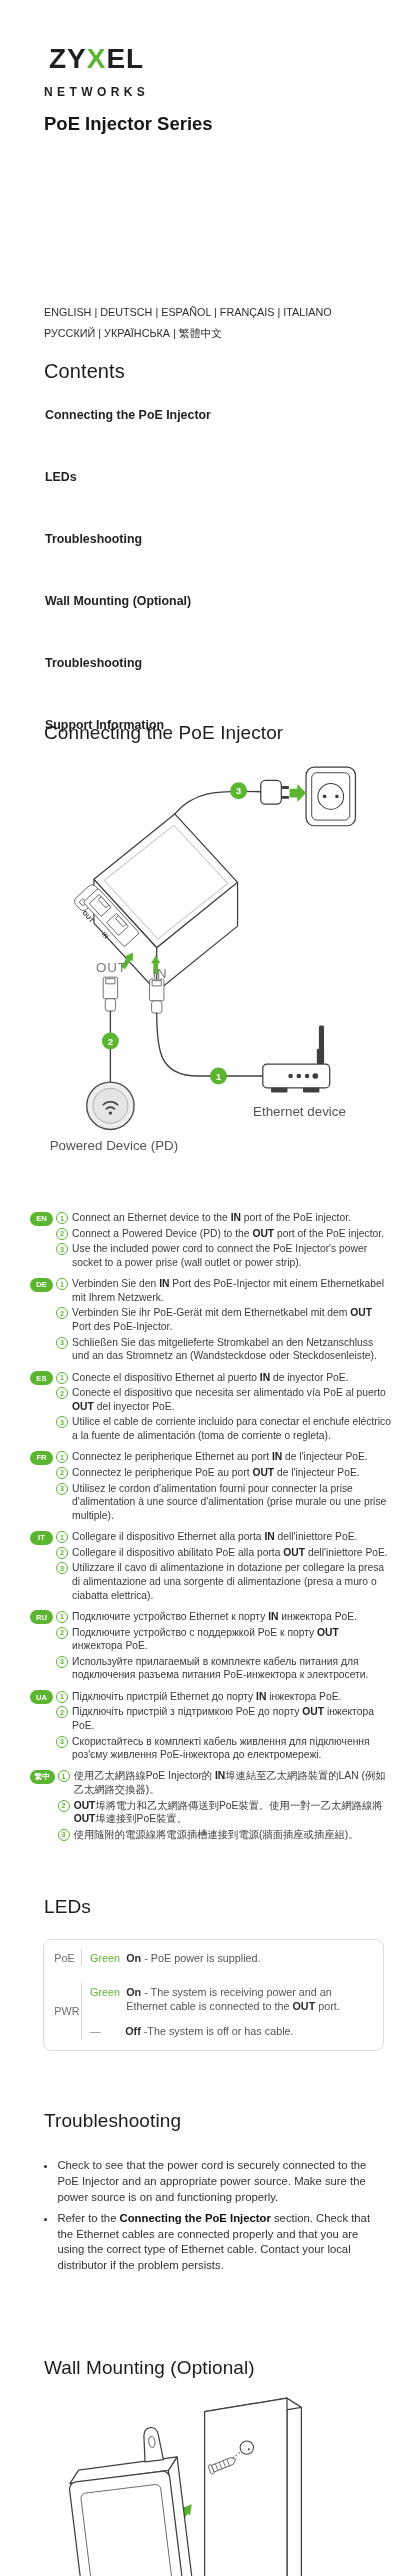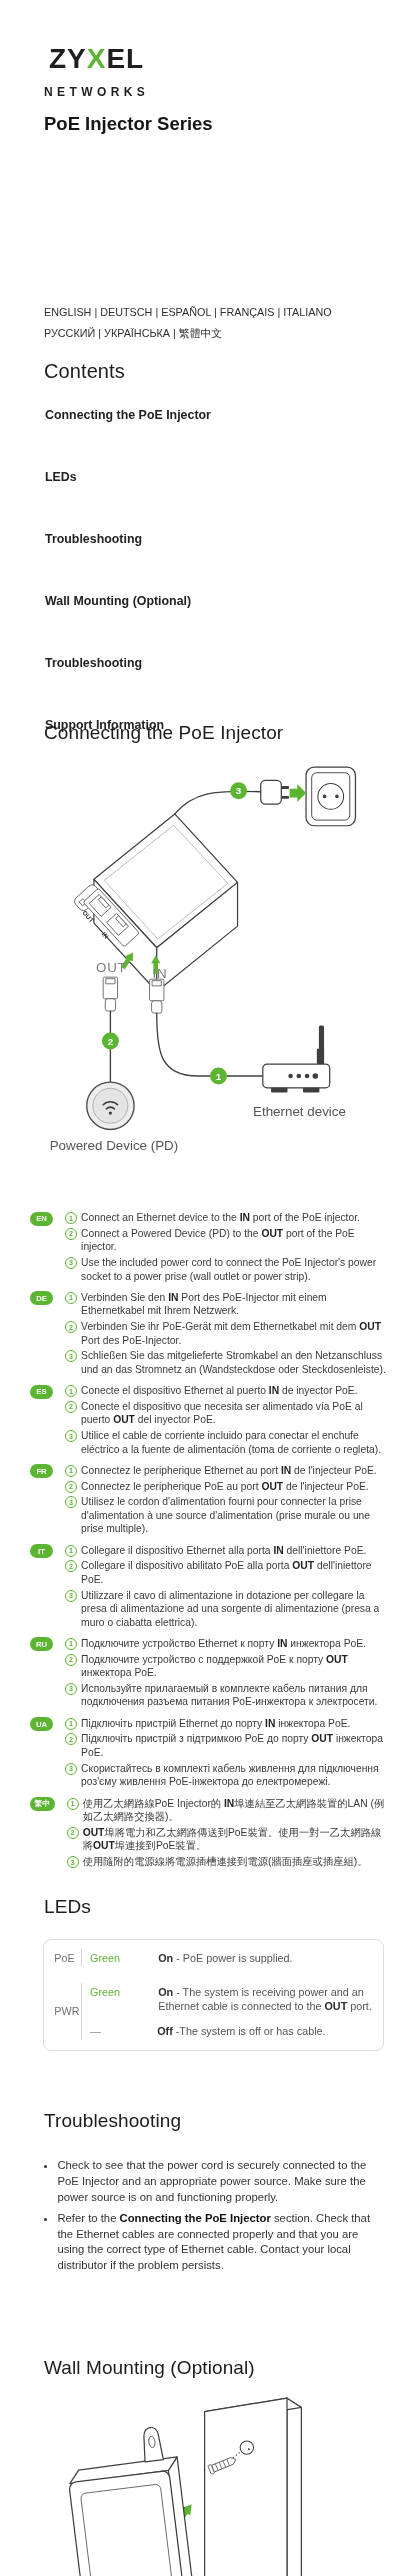--- a/index.html
+++ b/index.html
@@ -38,40 +38,40 @@
   .d-caption{fill:#555;font-size:26px;}
   .d-portlabel{fill:#333;font-size:12px;font-weight:700;letter-spacing:.5px;}
   .d-dim{fill:#4a4a4a;font-size:19px;}
   .d-dimline{stroke:#6d6d6d;stroke-width:1.4;}
   .d-note{fill:#8f8f8f;font-size:23px;}
   .d-unit{fill:#8f8f8f;font-size:18px;}
   .d-box{fill:#fff;stroke:#c8c8c8;stroke-width:2;}
   .d-part{fill:#fff;stroke:#555;stroke-width:1.6;stroke-linejoin:round;}
 
   .s-instructions{left:30px;top:1211px;width:361px;}
-  .lang-row{display:flex;gap:12px;margin-bottom:7.7px;align-items:flex-start;}
+  .lang-row{display:flex;gap:3px;margin-bottom:7.7px;align-items:flex-start;}
   .lang-badge{min-width:23px;height:14px;padding:0 4.6px;border-radius:7.7px;background:var(--green);
     color:#fff;font-weight:700;font-size:7.7px;display:inline-flex;align-items:center;justify-content:center;flex:none;margin-top:0.5px;}
   .steps{display:flex;flex-direction:column;gap:2.1px;flex:1;}
   .step{display:flex;align-items:flex-start;}
   .step-num{width:12px;height:12px;border:0.9px solid var(--green);border-radius:50%;color:var(--green);
     font-size:7.2px;font-weight:600;display:inline-flex;align-items:center;justify-content:center;margin-right:4.1px;margin-top:1px;flex:none;}
   .step-text{font-size:10.3px;line-height:1.32;color:#3a3a3a;}
   .step-text b{color:#222;}
 
   .s-leds-h{left:44px;top:1896px;}
   .s-ledtable{left:43px;top:1939px;width:341px;border:1px solid #dcdcdc;border-radius:8.2px;padding:1px 0;background:#fff;}
   .led-row{display:flex;padding:7.7px 0 8.8px;}
   .led-label{width:37px;padding-left:10.3px;font-size:10.8px;color:#6f6f6f;display:flex;align-items:center;flex:none;}
   .led-vsep{width:0.8px;background:#d4d4d4;align-self:stretch;flex:none;}
   .led-states{flex:1;display:flex;flex-direction:column;gap:10.3px;padding:2.1px 8.2px 1px 8.2px;}
   .led-state{display:flex;gap:6.2px;font-size:10.8px;line-height:1.35;}
   .led-color{color:var(--green);min-width:29px;flex:none;}
   .led-color.dash{color:#8a8a8a;}
-  .led-text{color:#555;margin-left:32px;}
+  .led-text{color:#555;}
   .led-text b{color:#2e2e2e;}
 
   .s-ts-h{left:44px;top:2110px;}
   .s-ts-body{left:44px;top:2150px;width:335px;font-size:11.3px;line-height:1.4;color:#333;}
   .s-ts-body .intro b{color:#111;}
   .ts-list{margin:8.2px 0 0;padding-left:13.4px;list-style:disc;}
   .ts-list li{margin-bottom:5.2px;}
   .ts-list b{color:#111;}
 
   .s-wm-h{left:44px;top:2357px;}

